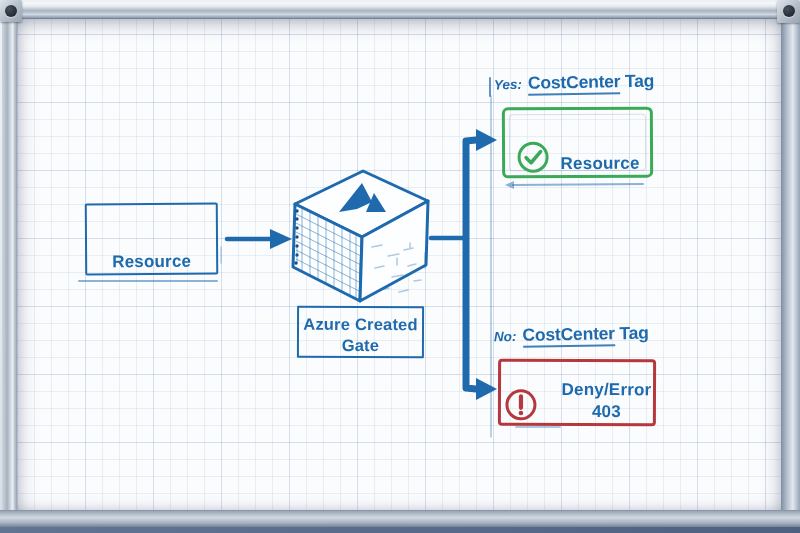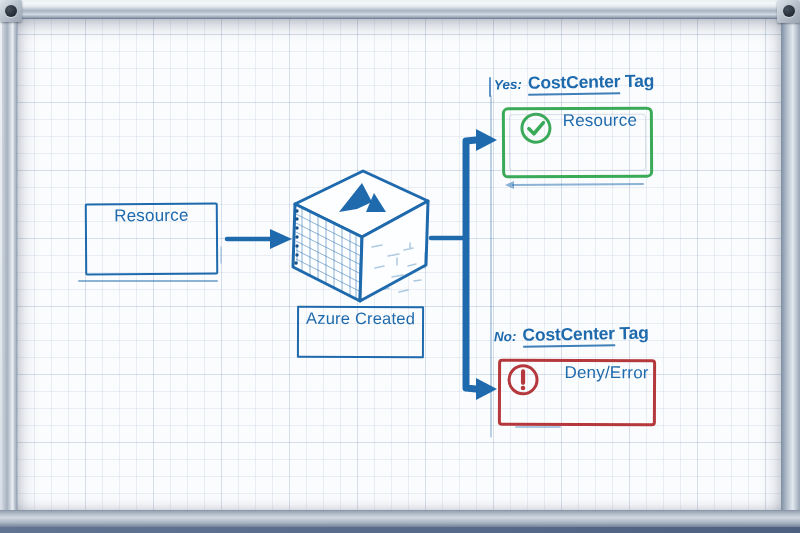--- a/index.html
+++ b/index.html
@@ -45,22 +45,22 @@
       repeating-linear-gradient(90deg, rgba(110,140,182,.13) 0 1px, transparent 1px 17px),
       repeating-linear-gradient(0deg,  rgba(110,140,182,.13) 0 1px, transparent 1px 17px);
     box-shadow:
       inset 0 16px 20px -14px rgba(55,70,95,.50),
       inset 0 -12px 16px -12px rgba(55,70,95,.30),
       inset 16px 0 20px -16px rgba(55,70,95,.38),
       inset -16px 0 20px -16px rgba(55,70,95,.34);
   }
   
   .node{position:absolute; z-index:2; box-sizing:border-box;
-    display:flex; align-items:flex-start; justify-content:center;
-    color:var(--ink); font-weight:400; text-align:center;}
+    display:flex; align-items:flex-end; justify-content:center;
+    color:var(--ink); font-weight:700; text-align:center;}
   .node .lines{line-height:22px; font-size:17px; letter-spacing:.2px;}
   .box-request{left:85px; top:203px; width:133px; height:72px;
     border:2.5px solid var(--ink); border-radius:2px; transform:rotate(-.4deg);}
   .box-gate-label{left:297px; top:306px; width:127px; height:52px;
     border:2px solid var(--ink); border-radius:1px; transform:rotate(.2deg);}
   .box-gate-label .lines{font-size:16.5px;line-height:21px;}
   .box-created{left:502px; top:107px; width:151px; height:71px;
     border:3px solid var(--green); border-radius:6px; transform:rotate(-.3deg); gap:9px;}
   .box-denied{left:498px; top:359px; width:158px; height:67px;
     border:3px solid var(--red); border-radius:4px; transform:rotate(.2deg); gap:23px;}
@@ -157,20 +157,21 @@
 
   <div class="node box-request">
     <div class="lines">
       <div>Resource</div>
     </div>
   </div>
 
   <div class="node box-gate-label">
     <div class="lines">
       <div>Azure Created</div>
+      <div>Gate</div>
     </div>
   </div>
 
   <div class="branch-label label-yes">
     <span class="prefix">Yes:</span>
     <span class="tagline"><span class="underlined">CostCenter</span><span> Tag</span></span>
   </div>
 
   <div class="node box-created">
     <div class="inner-sketch"></div>
@@ -189,16 +190,17 @@
   </div>
 
   <div class="node box-denied">
     <svg class="node-icon" width="36" height="36" viewBox="0 0 36 36">
       <circle cx="18" cy="18" r="14" fill="none" stroke="var(--red)" stroke-width="3"></circle>
       <path d="M18,9.5 L18,21" fill="none" stroke="var(--red)" stroke-width="4.2" stroke-linecap="round"></path>
       <circle cx="18" cy="26.2" r="2.3" fill="var(--red)"></circle>
     </svg>
     <div class="lines">
       <div>Deny/Error</div>
+      <div>403</div>
     </div>
   </div>
 
 </div>
 
 </body></html>

